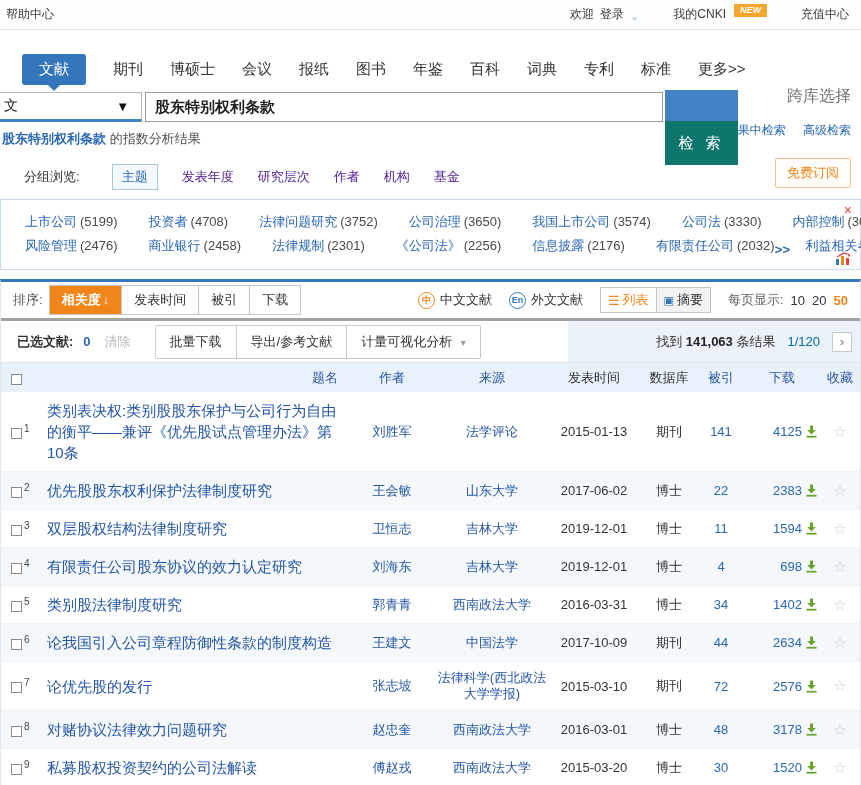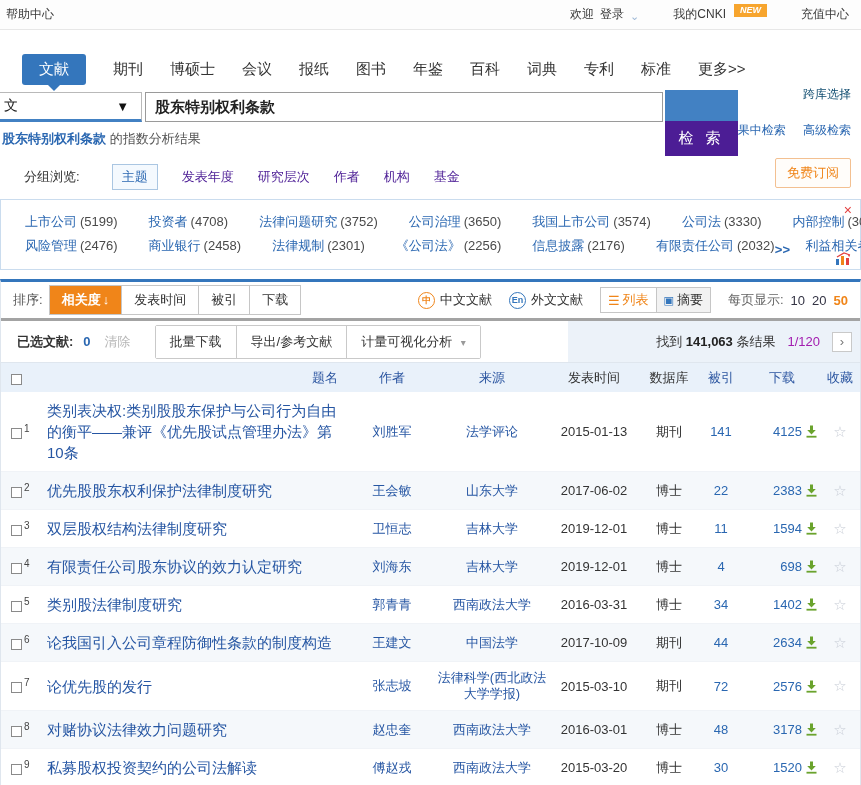--- a/index.html
+++ b/index.html
@@ -17,36 +17,36 @@
   .new-badge { background:#f7a52e; color:#fff; font-size:9px; font-style:italic; font-weight:bold;
     border-radius:0; padding:1px 6px 2px; margin-left:2px; transform:translateY(-4px); display:inline-block; }
 
   
   .header { position:relative; }
   .nav-row { display:flex; align-items:center; gap:27px; padding-left:22px; margin-top:24px; }
   .tab { font-size:15px; color:#333; position:relative; padding:6px 0; white-space:nowrap; }
   .tab.active { background:#3476bc; color:#fff; padding:6px 17px; border-radius:3px; }
   .tab.active::after { content:""; position:absolute; left:50%; bottom:-6px; margin-left:-6px;
     border:6px solid transparent; border-top-color:#3476bc; border-bottom:none; }
-  .cross-db { position:absolute; top:32px; right:10px; color:#0c4a6e; font-size:12px;text-align:right; }
+  .cross-db { position:absolute; top:32px; right:10px; color:#737373; font-size:16px;text-align:right; }
   .sub-links { position:absolute; top:68px; right:10px; font-size:12px; }
   .sub-links a { color:#2a67b1; margin-left:14px; }
 
   
   .search-area { position:relative; margin-top:7px; height:58px; }
   .field-select { position:absolute; left:0; top:0; width:142px; height:30px; background:#fff;
     border:1px solid #b9b9b9; border-left:none; border-bottom:3px solid #4281c3;
     display:flex; align-items:center; justify-content:space-between; padding:0 12px 0 4px;
     font-size:14px; color:#222; cursor:pointer; }
   .field-select .arr { font-size:13px; color:#111; font-weight:bold; }
   .search-input { position:absolute; left:145px; top:0; width:518px; height:30px;
     border:1px solid #9a9a9a; padding:0 9px; font-size:15px; font-weight:bold; color:#222;
     font-family:inherit; }
   .btn-top { position:absolute; left:665px; top:-2px; width:73px; height:31px; background:#4281c3; }
-  .search-btn { position:absolute; left:665px; top:29px; width:73px; height:35px; background:#4c1d95;
+  .search-btn { position:absolute; left:665px; top:29px; width:73px; height:44px; background:#0f766e;
     color:#fff; border:none; font-size:15px; letter-spacing:4px; cursor:pointer; font-family:inherit; }
   .analysis-line { position:absolute; left:2px; top:38px; font-size:13px; }
   .analysis-line a { color:#2a67b1; font-weight:bold; }
   .analysis-line span { color:#555; }
 
   
   .group-row { display:flex; align-items:center; gap:32px; padding-left:24px; margin-top:14px; position:relative; }
   .group-label { color:#333; }
   .group-item { color:#4c1d95; }
   .group-item.active { color:#2a67b1; border:1px solid #aac6e2; background:#f4f9fe; padding:3px 9px; }
@@ -96,21 +96,21 @@
   .clear-btn { color:#b5b5b5; margin:0 14px 0 4px; }
   .btn-group { display:flex; border:1px solid #c9c9c9; border-radius:2px; }
   .tool-btn { padding:7px 14px; background:#fff; color:#333; border:none; border-right:1px solid #c9c9c9;
     font-size:13px; cursor:pointer; font-family:inherit; white-space:nowrap; }
   .tool-btn:last-child { border-right:none; }
   .tool-btn .dd { color:#999; font-size:10px; margin-left:5px; }
   .toolbar-right { width:292px; background:#ecf2f9; display:flex; align-items:center;
     justify-content:flex-end; gap:12px; padding-right:8px; }
   .found-text { color:#333; }
   .found-text b { color:#222; }
-  .page-ind { color:#a21caf;text-align:right; }
+  .page-ind { color:#0369a1;text-align:right; }
   .next-btn { width:20px; height:20px; border:1px solid #c9c9c9; background:#fff; color:#777;
     display:flex; align-items:center; justify-content:center; font-size:13px; cursor:pointer; }
 
   
   .thead { display:flex; align-items:center; height:29px; background:#e9f1fa; color:#2b55a0; }
   .trow { display:flex; align-items:center; padding:8px 0; border-bottom:1px solid #f0f3f7; }
   .tbody div.trow:nth-of-type(even) { background:#f5f8fb; }
   .c-check { width:46px; padding-left:10px; display:flex; align-items:flex-start; flex-shrink:0; }
   .cb { width:11px; height:11px; border:1px solid #8a8a8a; background:#fff; display:inline-block;
     cursor:pointer; margin-top:3px; }

